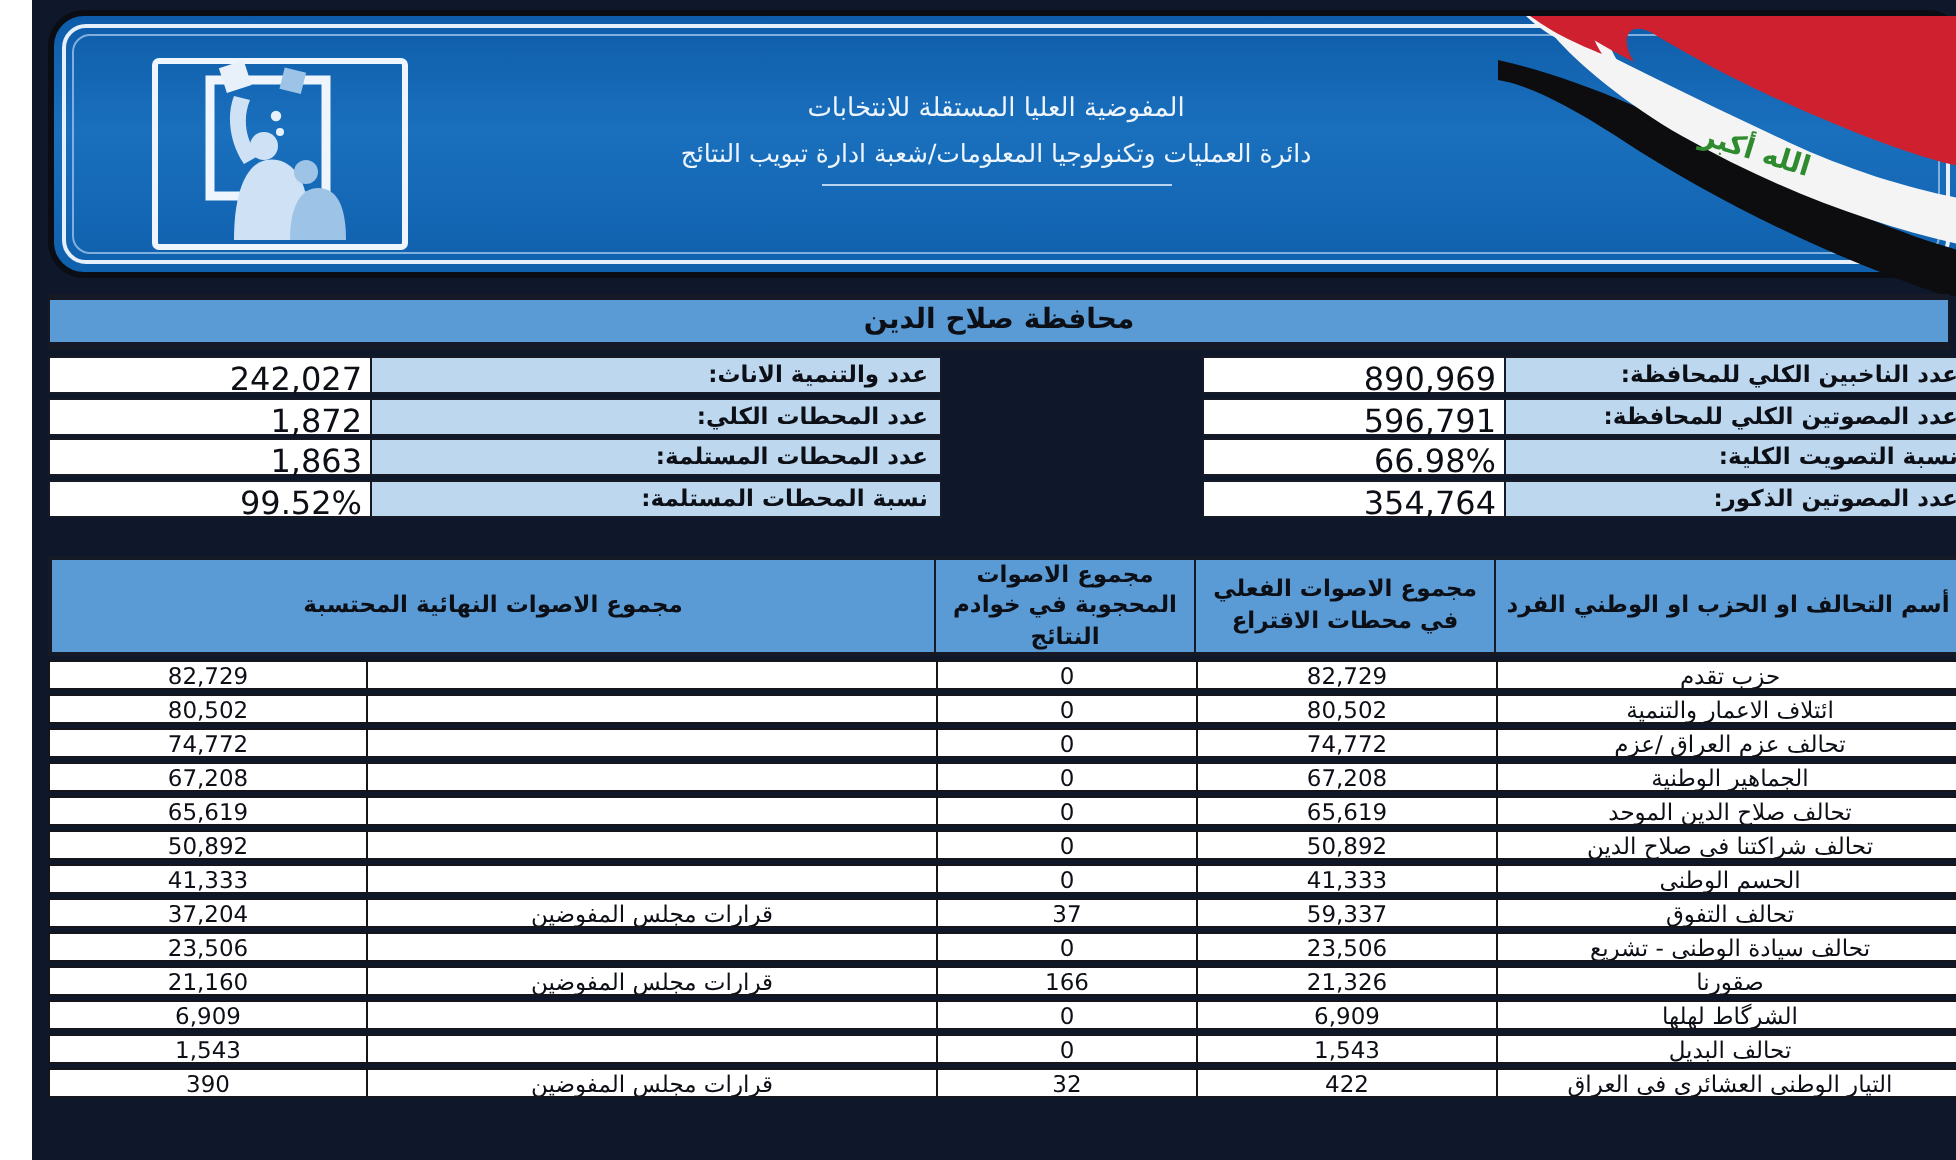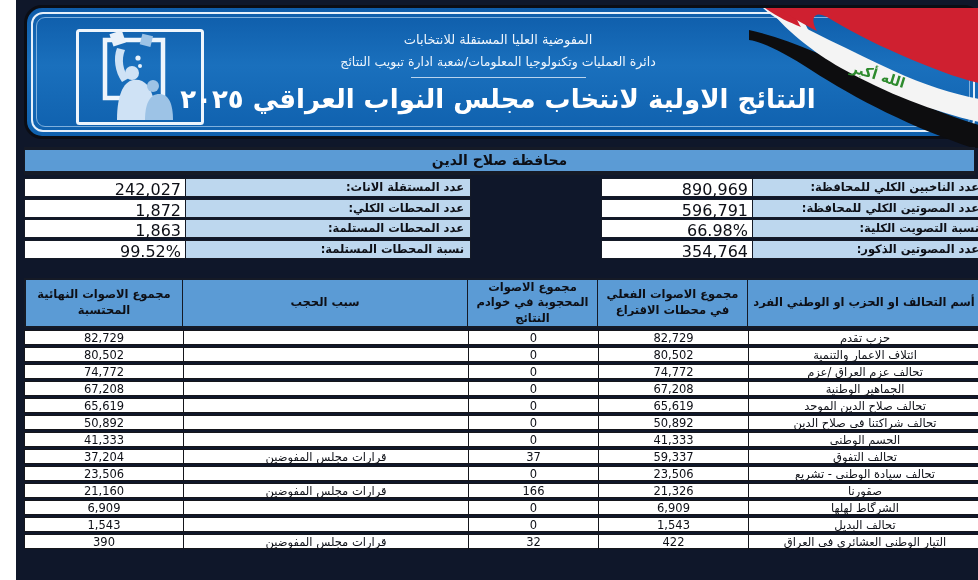--- a/index.html
+++ b/index.html
@@ -84,21 +84,20 @@
         <path d="M42,92 C42,68 48,54 58,52 C68,50 76,58 78,70 L80,92 Z" fill="#cfe2f5"></path>
         <circle cx="78" cy="58" r="6" fill="#9dc3e6"></circle>
         <path d="M70,92 C70,74 76,66 84,66 C94,66 98,76 98,92 Z" fill="#9dc3e6"></path>
       </svg>
     </div>
 
     <div class="banner-center">
       <div class="org-line1">المفوضية العليا المستقلة للانتخابات</div>
       <div class="org-line2">دائرة العمليات وتكنولوجيا المعلومات/شعبة ادارة تبويب النتائج</div>
       <div class="banner-divider"></div>
-      <div class="report-title">النتائج الاولية لانتخاب مجلس النواب العراقي ٢٠٢٥</div>
     </div>
 
     <div class="flag-wrap">
       <svg viewBox="0 0 230 140" width="230" height="140">
         <path d="M14,0 C26,12 44,18 62,26 C50,8 54,0 54,0 Z" fill="#f4f4f4"></path>
         <path d="M0,22 C36,30 80,48 128,74 C162,92 198,108 230,117 L230,142 C168,122 108,92 62,62 C36,45 14,34 0,32 Z" fill="#0d0d0f"></path>
         <path d="M24,4 C60,22 100,42 145,63 C175,77 205,86 230,91 L230,114 C186,104 138,86 92,60 C64,44 40,24 28,10 Z" fill="#f4f4f4"></path>
         <path d="M16,0 C30,10 40,14 52,19 C44,6 46,0 46,0 Z" fill="#cf2030"></path>
         <path d="M30,0 C44,10 54,16 68,23 C60,10 66,2 78,9 C96,20 122,34 152,47 C182,60 208,70 230,75 L230,0 Z" fill="#cf2030"></path>
         <text x="128" y="72" font-size="14" font-weight="bold" fill="#2e8b2e" text-anchor="middle" transform="rotate(17 128 70)">الله أكبر</text>
@@ -122,21 +121,21 @@
       <div class="sum-value">66.98%</div>
     </div>
     <div class="sum-row">
       <div class="sum-label">عدد المصوتين الذكور:</div>
       <div class="sum-value">354,764</div>
     </div>
   </div>
 
   <div class="sum-block sum-left">
     <div class="sum-row">
-      <div class="sum-label">عدد المستقلة الاناث:</div>
+      <div class="sum-label">عدد والتنمية الاناث:</div>
       <div class="sum-value">242,027</div>
     </div>
     <div class="sum-row">
       <div class="sum-label">عدد المحطات الكلي:</div>
       <div class="sum-value">1,872</div>
     </div>
     <div class="sum-row">
       <div class="sum-label">عدد المحطات المستلمة:</div>
       <div class="sum-value">1,863</div>
     </div>
@@ -144,21 +143,20 @@
       <div class="sum-label">نسبة المحطات المستلمة:</div>
       <div class="sum-value">99.52%</div>
     </div>
   </div>
 
   <div class="rtable">
     <div class="thead">
       <div class="th w-party">أسم التحالف او الحزب او الوطني الفرد</div>
       <div class="th w-actual">مجموع الاصوات الفعلي في محطات الاقتراع</div>
       <div class="th w-withheld">مجموع الاصوات المحجوبة في خوادم النتائج</div>
-      <div class="th w-reason">سبب الحجب</div>
       <div class="th w-final">مجموع الاصوات النهائية المحتسبة</div>
     </div>
 
     <div class="trow">
       <div class="td w-party">حزب تقدم</div>
       <div class="td w-actual num">82,729</div>
       <div class="td w-withheld num">0</div>
       <div class="td w-reason"></div>
       <div class="td w-final num">82,729</div>
     </div>

